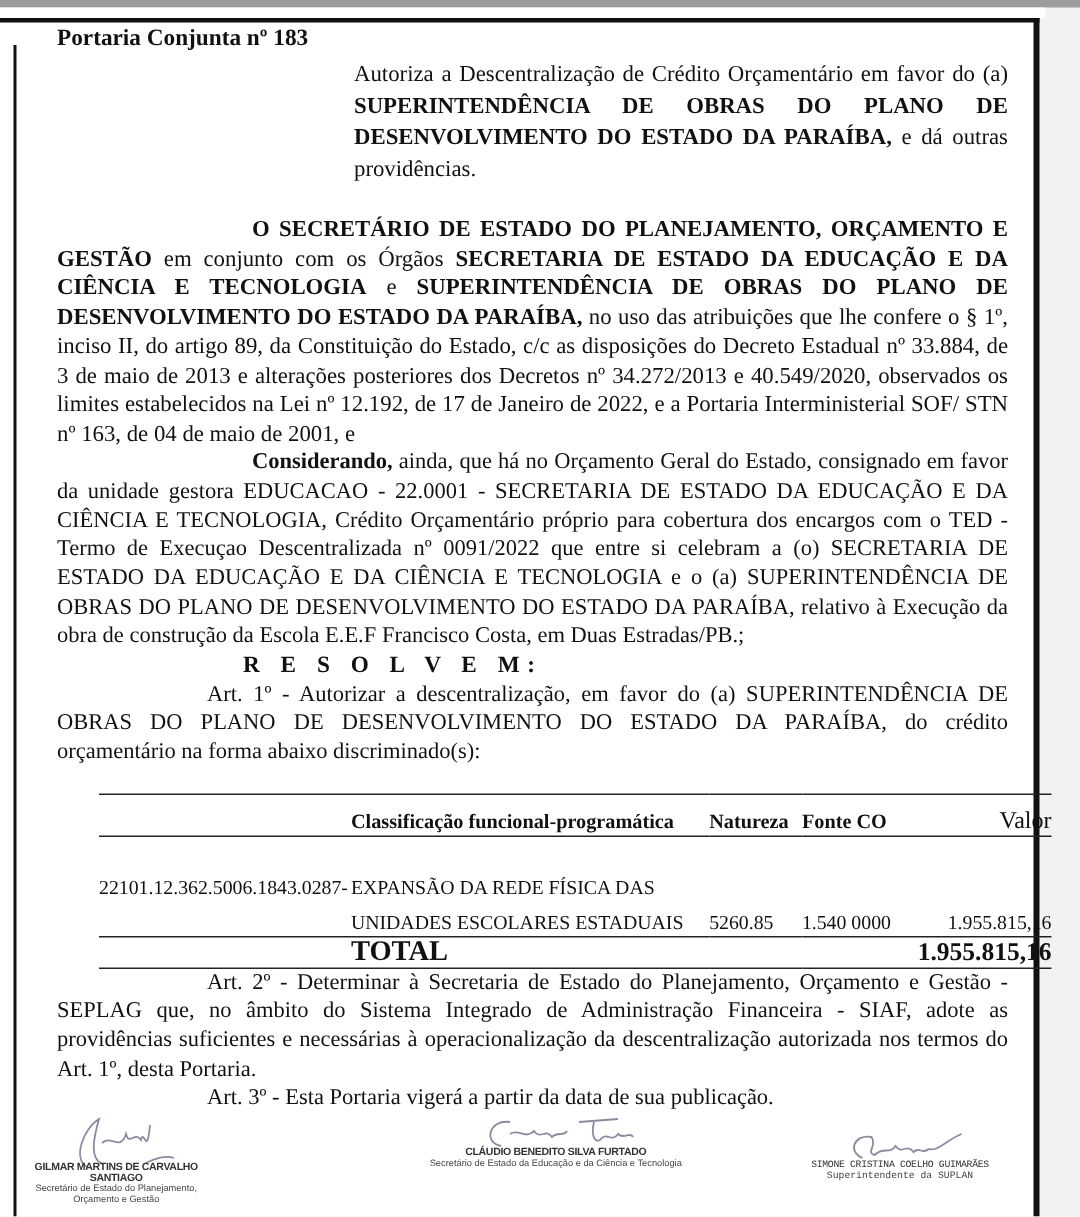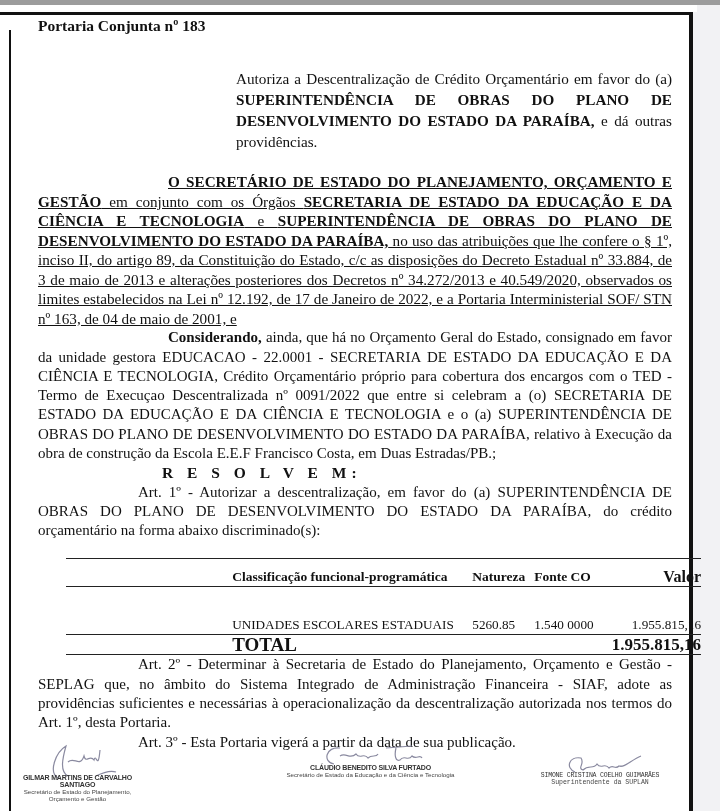--- a/index.html
+++ b/index.html
@@ -3,32 +3,32 @@
 <meta charset="utf-8">
 <style>
   html, body { margin:0; padding:0; }
   body { width:720px; height:811px; position:relative; overflow:hidden; background:#f2f2f4; font-family:"Liberation Serif", serif; color:#111; }
   .topband { position:absolute; left:0; top:0; width:720px; height:5px; background:#9c9c9c; }
   .topwhite { position:absolute; left:0; top:5px; width:697px; height:7px; background:#fff; }
   .page { position:absolute; left:0; top:12px; width:693px; height:799px; background:#fff; border-top:3px solid #111; border-right:4px solid #111; box-sizing:border-box; }
   .leftrule { position:absolute; left:9px; top:30px; width:2px; height:781px; background:#111; }
   .content { position:absolute; left:38px; top:16px; width:634px; font-size:15px; line-height:19.3px; }
   .hdr { display:flex; justify-content:space-between; font-weight:bold; font-size:15.5px; }
-  .ementa { margin-left:198px; margin-top:33px; text-align:justify; font-size:15.2px; line-height:21px; }
+  .ementa { margin-left:198px; margin-top:4px; text-align:justify; font-size:15.2px; line-height:21px; }
   .b { font-weight:bold; }
   p { margin:0; text-align:justify; }
-  .preamble { margin-top:20px; font-size:15.2px; line-height:19.5px;text-decoration:underline; }
+  .preamble { margin-top:20px; font-size:15.2px; line-height:19.5px; }
   .ind { text-indent:130px; }
   .ind2 { text-indent:100px; }
   .resolvem { margin-left:124px; font-weight:bold; letter-spacing:5px; font-size:15.5px; }
   table.credit { width:635px; border-collapse:collapse; margin-top:17px; font-size:14px;margin-left:28px; }
   .credit td { padding:0; vertical-align:bottom; }
   .hl { border-top:1.5px solid #222; }
   .th { font-weight:bold; font-size:13.5px; }
-  .val-h { font-weight:bold; font-size:16px; text-align:right; }
+  .val-h { font-weight:normal; font-size:16px; text-align:right; }
   .num { text-align:right; font-size:13.2px; }
   .tot { font-weight:bold; font-size:19px; }
   .totv { font-weight:bold; font-size:17px; text-align:right; }
   .sig { position:absolute; text-align:center; font-family:"Liberation Sans", sans-serif; }
   .sig .name { font-weight:bold; font-size:7px; letter-spacing:-0.2px; color:#333; }
   .sig .role { font-size:6.2px; color:#444; }
   .sig.mono .name, .sig.mono .role { font-family:"Liberation Mono", monospace; font-weight:normal; font-size:6.5px; }
   .scrib { stroke:#8a8aa0; fill:none; stroke-width:1.2; }
 </style>
 </head>
@@ -70,20 +70,24 @@
       <td></td>
       <td class="th">Classificação funcional-programática</td>
       <td class="th">Natureza</td>
       <td class="th">Fonte CO</td>
       <td class="val-h">Valor</td>
     </tr>
     <tr>
           <td colspan="5" class="hl" style="height:24px"></td>
         </tr>
     <tr>
+      <td style="font-size:13.2px">22101.12.362.5006.1843.0287-</td>
+      <td colspan="4" style="font-size:13.2px">EXPANSÃO DA REDE FÍSICA DAS</td>
+    </tr>
+    <tr>
       <td></td>
       <td style="font-size:13.2px;padding-top:4px">UNIDADES ESCOLARES ESTADUAIS</td>
       <td style="font-size:13.2px">5260.85</td>
       <td style="font-size:13.2px">1.540 0000</td>
       <td class="num">1.955.815,16</td>
     </tr>
     <tr>
       <td class="hl"></td>
       <td class="hl tot">TOTAL</td>
       <td class="hl"></td>

